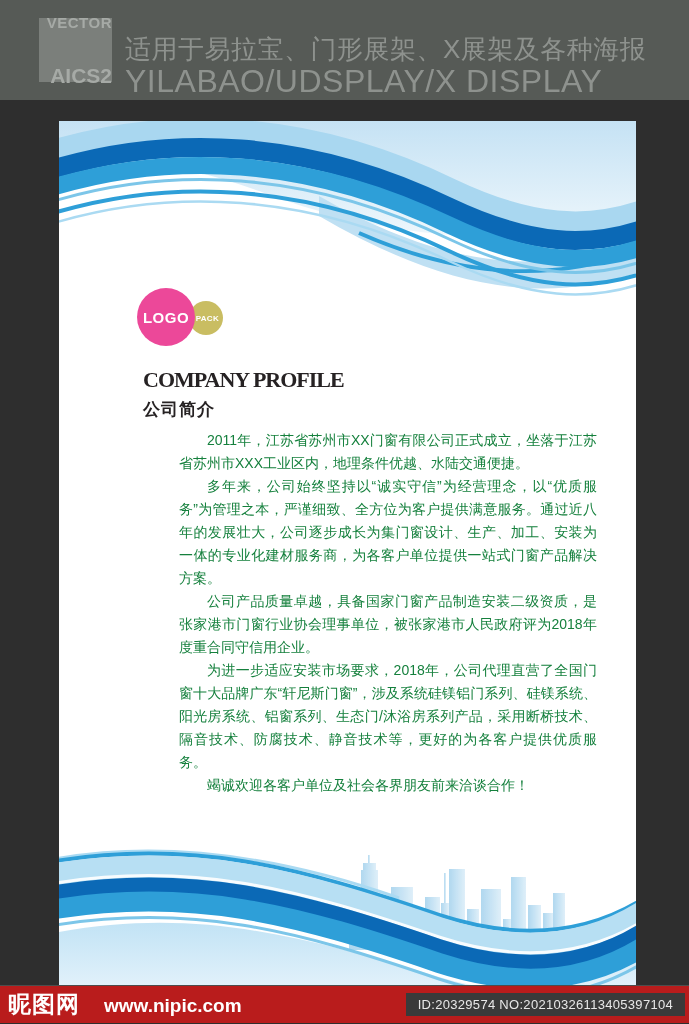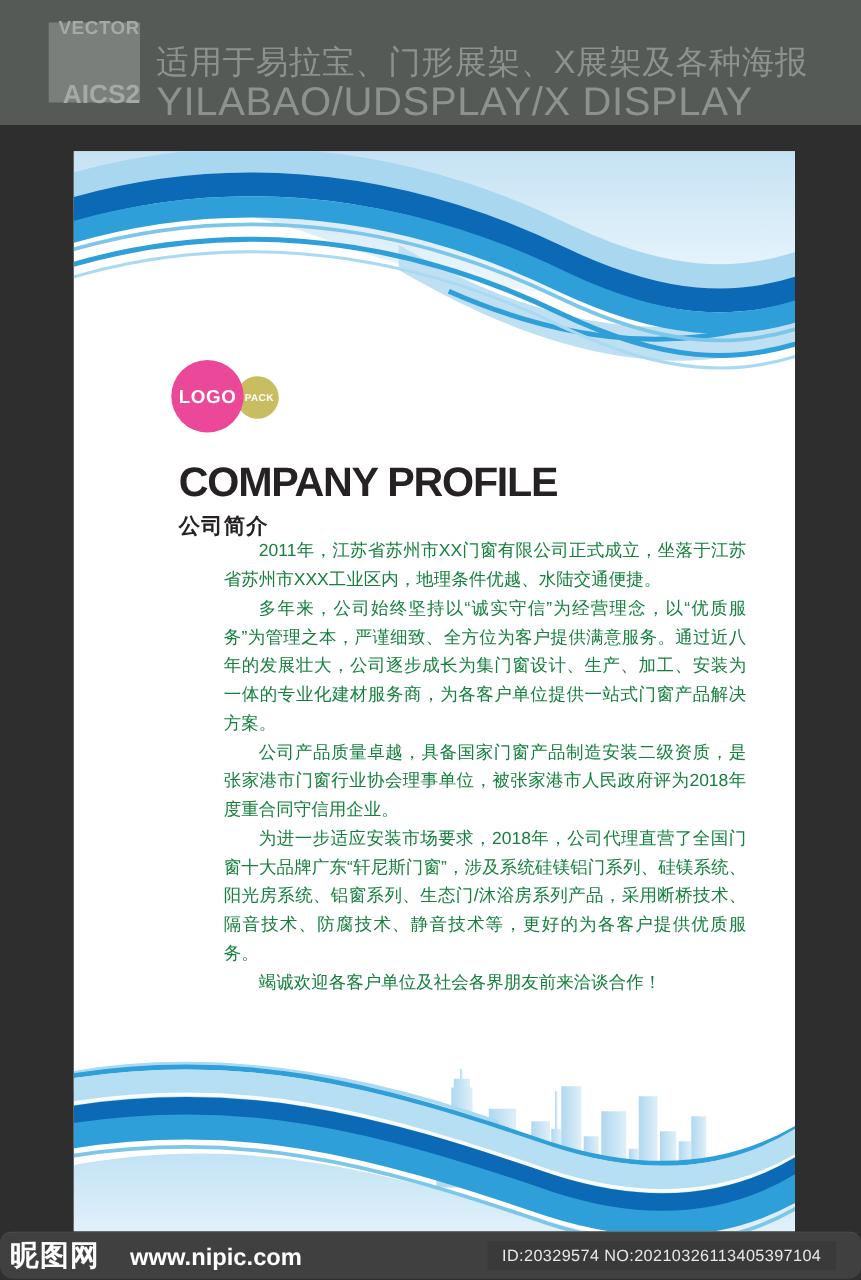--- a/index.html
+++ b/index.html
@@ -42,35 +42,35 @@
     display:flex;align-items:center;justify-content:flex-end;
     padding-right:4px;box-sizing:border-box;letter-spacing:.3px;
   }
   .logo-blue{
     position:absolute;left:0;top:0;width:58px;height:58px;border-radius:50%;
     background:#ec4899;color:#fff;display:flex;align-items:center;justify-content:center;
     font-size:15px;font-weight:bold;letter-spacing:.5px;
   }
   
   .heading-block{position:absolute;left:84px;top:248px;color:#262223;}
-  .heading-en{font-size:33px;font-weight:bold;letter-spacing:-1px;line-height:1;}
+  .heading-en{font-size:22px;font-weight:bold;letter-spacing:-1px;line-height:1;font-family:Liberation Serif, serif;}
   .heading-cn{font-size:17px;font-weight:bold;margin-top:7px;letter-spacing:1px;}
   
   .profile-text{
     position:absolute;left:84px;top:308px;width:418px;
     font-size:14px;line-height:23px;color:#15803d;
     text-align:justify;
     margin-left:36px;
   }
   .profile-text p{margin:0;text-indent:2em;}
   
   .footer{
-    height:38px;background:#404040;border-top:1px solid #4d4d4d;
+    height:38px;background:#b91c1c;border-top:1px solid #4d4d4d;
     display:flex;align-items:center;justify-content:space-between;
-    padding:0 20px 0 8px;box-sizing:border-box;border-radius:10px;
+    padding:0 4px 0 8px;box-sizing:border-box;
   }
   .site{display:flex;align-items:baseline;color:#ffffff;}
   .site-logo{font-size:23px;font-weight:bold;letter-spacing:1px;}
   .site-url{font-size:19px;margin-left:24px;font-weight:bold;}
   .id-box{
     background:#3a3a3a;color:#e8e8e8;font-size:13px;
     padding:4px 12px;letter-spacing:.3px;white-space:nowrap;
   }
 </style>
 </head>

